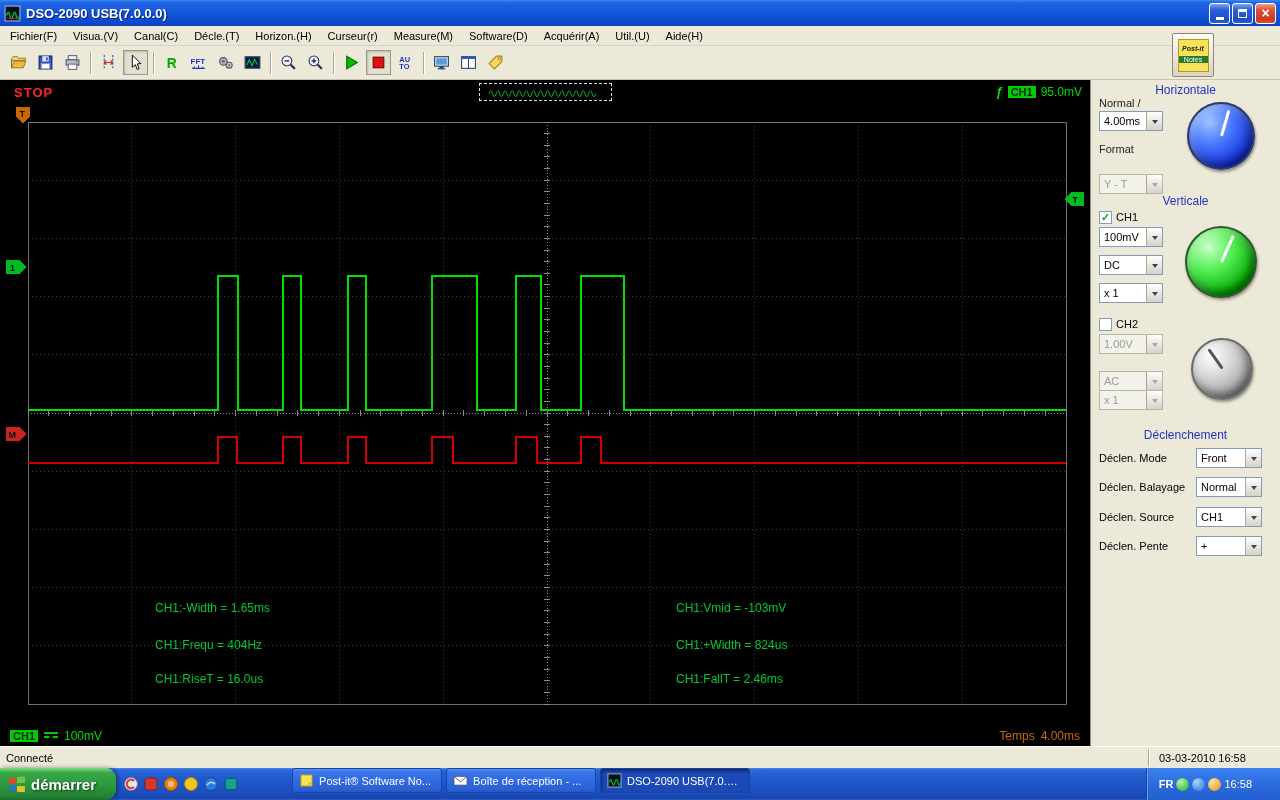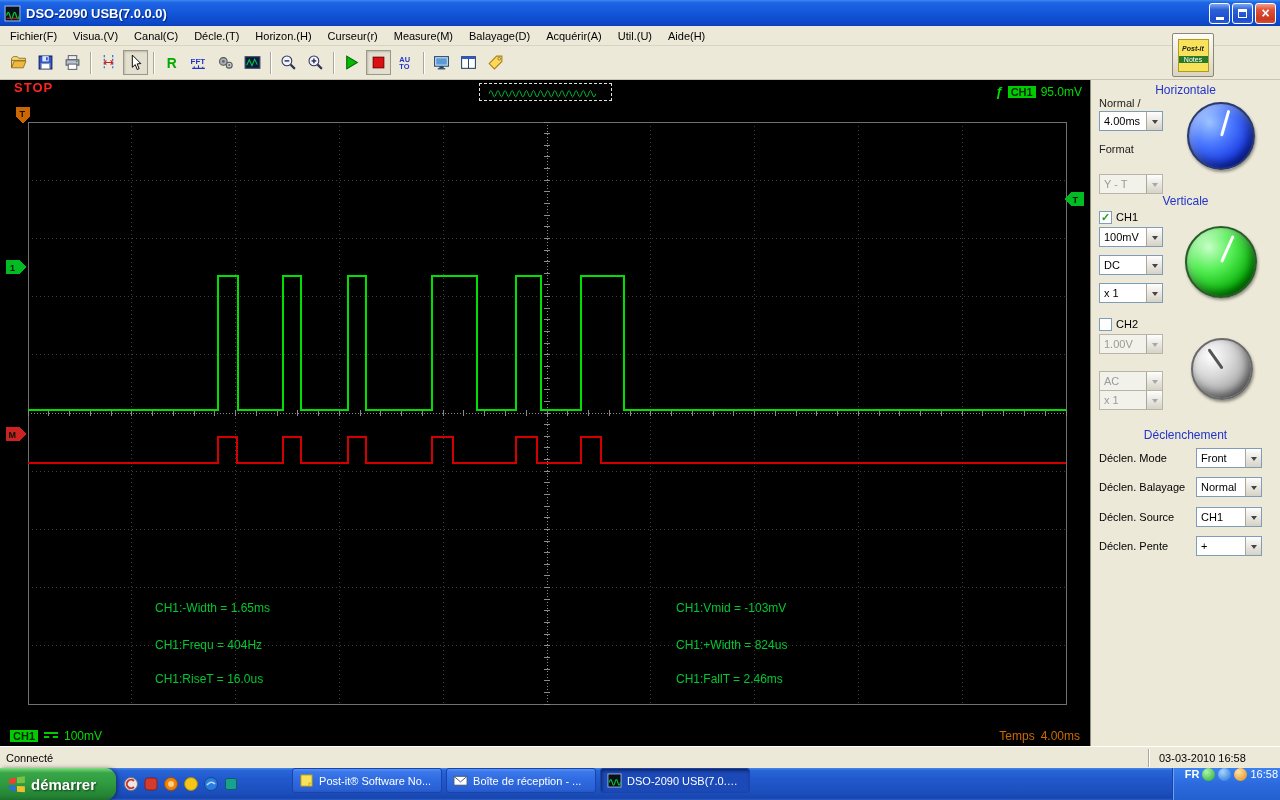--- a/index.html
+++ b/index.html
@@ -31,21 +31,21 @@
     background:linear-gradient(#fdfcf8,#d9d4c0);border:1px solid #8a8878;border-radius:2px;
     display:flex;align-items:center;justify-content:center}
   .postit-pad{width:31px;height:33px;background:#f7e25a;border:1px solid #b09a20;text-align:center;overflow:hidden}
   .postit-top{font-style:italic;font-weight:bold;color:#222;font-size:7px;margin-top:5px}
   .postit-bottom{background:#2a7a2a;color:#fff;font-size:7px;margin-top:4px}
 
   
   .main{display:flex;height:666px}
   .scope-col{width:1090px;display:flex;flex-direction:column;background:#000}
 
-  .status-strip{height:24px;background:#000;position:relative;display:flex;}
+  .status-strip{height:24px;background:#000;position:relative;display:flex;align-items:center}
   .stop-label{color:#ff2424;font-weight:bold;font-size:13px;margin-left:14px;letter-spacing:1px}
   .preview{position:absolute;left:479px;top:3px;width:133px;height:18px;border:1px dashed #e0e0e0;background:#000}
   .preview svg{width:100%;height:100%;display:block}
   .trig-readout{position:absolute;right:8px;top:4px;display:flex;align-items:center;gap:5px;font-size:12px}
   .trig-sym{color:#00e000;font-style:italic;font-weight:bold;font-size:13px}
   .trig-ch{background:#00cc00;color:#002800;font-size:11px;font-weight:bold;padding:0 3px}
   .trig-lvl{color:#00dd00}
 
   .scope-display{height:622px;background:#000}
   #scope-svg{display:block}
@@ -107,21 +107,21 @@
   .quicklaunch{display:flex;align-items:center;padding:0 6px;gap:2px}
   .ql{width:18px;height:18px;display:flex}
   .ql svg{width:16px;height:16px;margin:auto}
   .tasks{display:flex;align-items:flex-start;gap:4px;margin-left:46px}
   .task-btn{width:150px;height:25px;display:flex;align-items:center;gap:5px;padding:0 6px;border-radius:3px;
     border:1px solid #1a43a8;color:#fff;font-size:11px;
     background:linear-gradient(180deg,#5591f5 0%,#3b78ea 12%,#2f6ae0 50%,#2a60d4 90%,#2456c5 100%)}
   .task-btn.active{background:#1c49b8;box-shadow:inset 1px 2px 3px rgba(0,0,0,.45)}
   .task-txt{white-space:nowrap;overflow:hidden;text-overflow:ellipsis}
   .task-ic{width:15px;height:15px;flex:none}
-  .tray{margin-left:auto;display:flex;align-items:flex-start;gap:3px;padding:0 2px 0 12px;
+  .tray{margin-left:auto;display:flex;align-items:center;gap:3px;padding:0 28px 0 12px;
     border-left:1px solid #1a43a8;box-shadow:inset 1px 0 0 #6aa2f5;
     background:linear-gradient(180deg,#3b82f0 0%,#2c6ade 50%,#2360cf 100%)}
   .tray-lang{color:#fff;font-size:11px;font-weight:bold}
   .tray-ic{width:13px;height:13px;border-radius:50%}
   .tray-ic.g{background:radial-gradient(circle at 35% 30%,#aef5ae,#22aa22)}
   .tray-ic.b{background:radial-gradient(circle at 35% 30%,#a8d4ff,#1d6fd6)}
   .tray-ic.o{background:radial-gradient(circle at 35% 30%,#ffe2a8,#e08a10)}
   .tray-clock{color:#fff;font-size:11px}
 </style>
 </head>
@@ -150,21 +150,21 @@
   </div>
 
   <div class="menubar">
     <span class="menu-item">Fichier(F)</span>
     <span class="menu-item">Visua.(V)</span>
     <span class="menu-item">Canal(C)</span>
     <span class="menu-item">Décle.(T)</span>
     <span class="menu-item">Horizon.(H)</span>
     <span class="menu-item">Curseur(r)</span>
     <span class="menu-item">Measure(M)</span>
-    <span class="menu-item">Balayage(D)</span>
+    <span class="menu-item">Software(D)</span>
     <span class="menu-item">Acquérir(A)</span>
     <span class="menu-item">Util.(U)</span>
     <span class="menu-item">Aide(H)</span>
   </div>
 
   <div class="toolbar">
     <span class="tbtn">
         <svg viewBox="0 0 16 16">
           <path d="M1.5 13 V4 l1.5-1.5 h4 L8 4 h6.5 v2 H1.5z" fill="#f8d878" stroke="#8a6a10" stroke-width="0.8"></path>
           <path d="M1.5 13 L4 6.5 h11 L12.5 13 z" fill="#f0b840" stroke="#8a6a10" stroke-width="0.8"></path>

